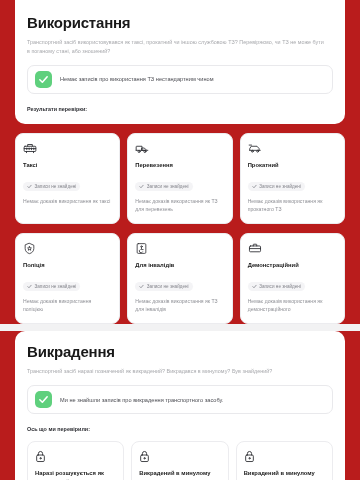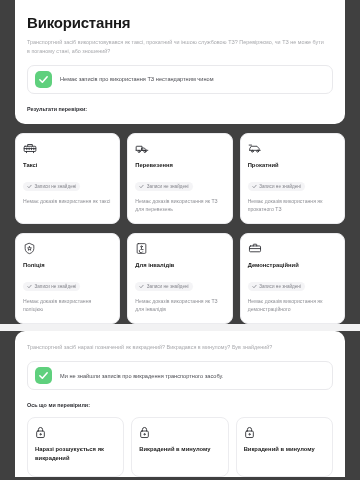--- a/index.html
+++ b/index.html
@@ -2,21 +2,21 @@
 <html><head>
 <meta charset="utf-8">
 <style>
   * { box-sizing: border-box; margin: 0; padding: 0; }
   html, body {
     width: 360px; height: 480px;
     font-family: "Liberation Sans", sans-serif;
     background: #f2f2f3;
     overflow: hidden;
   }
-  .page { width: 360px; height: 480px; position: relative; background: #404040; }
+  .page { width: 360px; height: 480px; position: relative; background: #b91c1c; }
 
   .section {
     background: #ffffff;
     margin: 0 auto;
     width: 330px;
     border-radius: 10px;
     padding: 14px 12px 12px 12px;
     position: relative;
   }
   .section.first { margin-top: 0; padding-top: 14px; border-radius: 0 0 10px 10px; }
@@ -255,20 +255,21 @@
         </div>
         <div class="card-desc">Немає доказів використання як демонстраційного</div>
       </div>
 
     </div>
   </div>
 
   <div class="section-sep"></div>
 
   <div style="width:330px;margin:0 auto;background:#fff;border-radius:10px 10px 0 0;padding:12px 12px 0 12px;">
+    <h1 class="title">Викрадення</h1>
     <p class="subtitle">Транспортний засіб наразі позначений як викрадений? Викрадався в минулому? Був знайдений?</p>
 
     <div class="banner">
       <span class="check-badge">
         <svg viewBox="0 0 24 24" fill="none" stroke="#ffffff" stroke-width="3.4" stroke-linecap="round" stroke-linejoin="round">
             <path d="M4 12.5 L9.5 18 L20 6"></path>
           </svg>
       </span>
       <span class="banner-text">Ми не знайшли записів про викрадення транспортного засобу.</span>
     </div>

